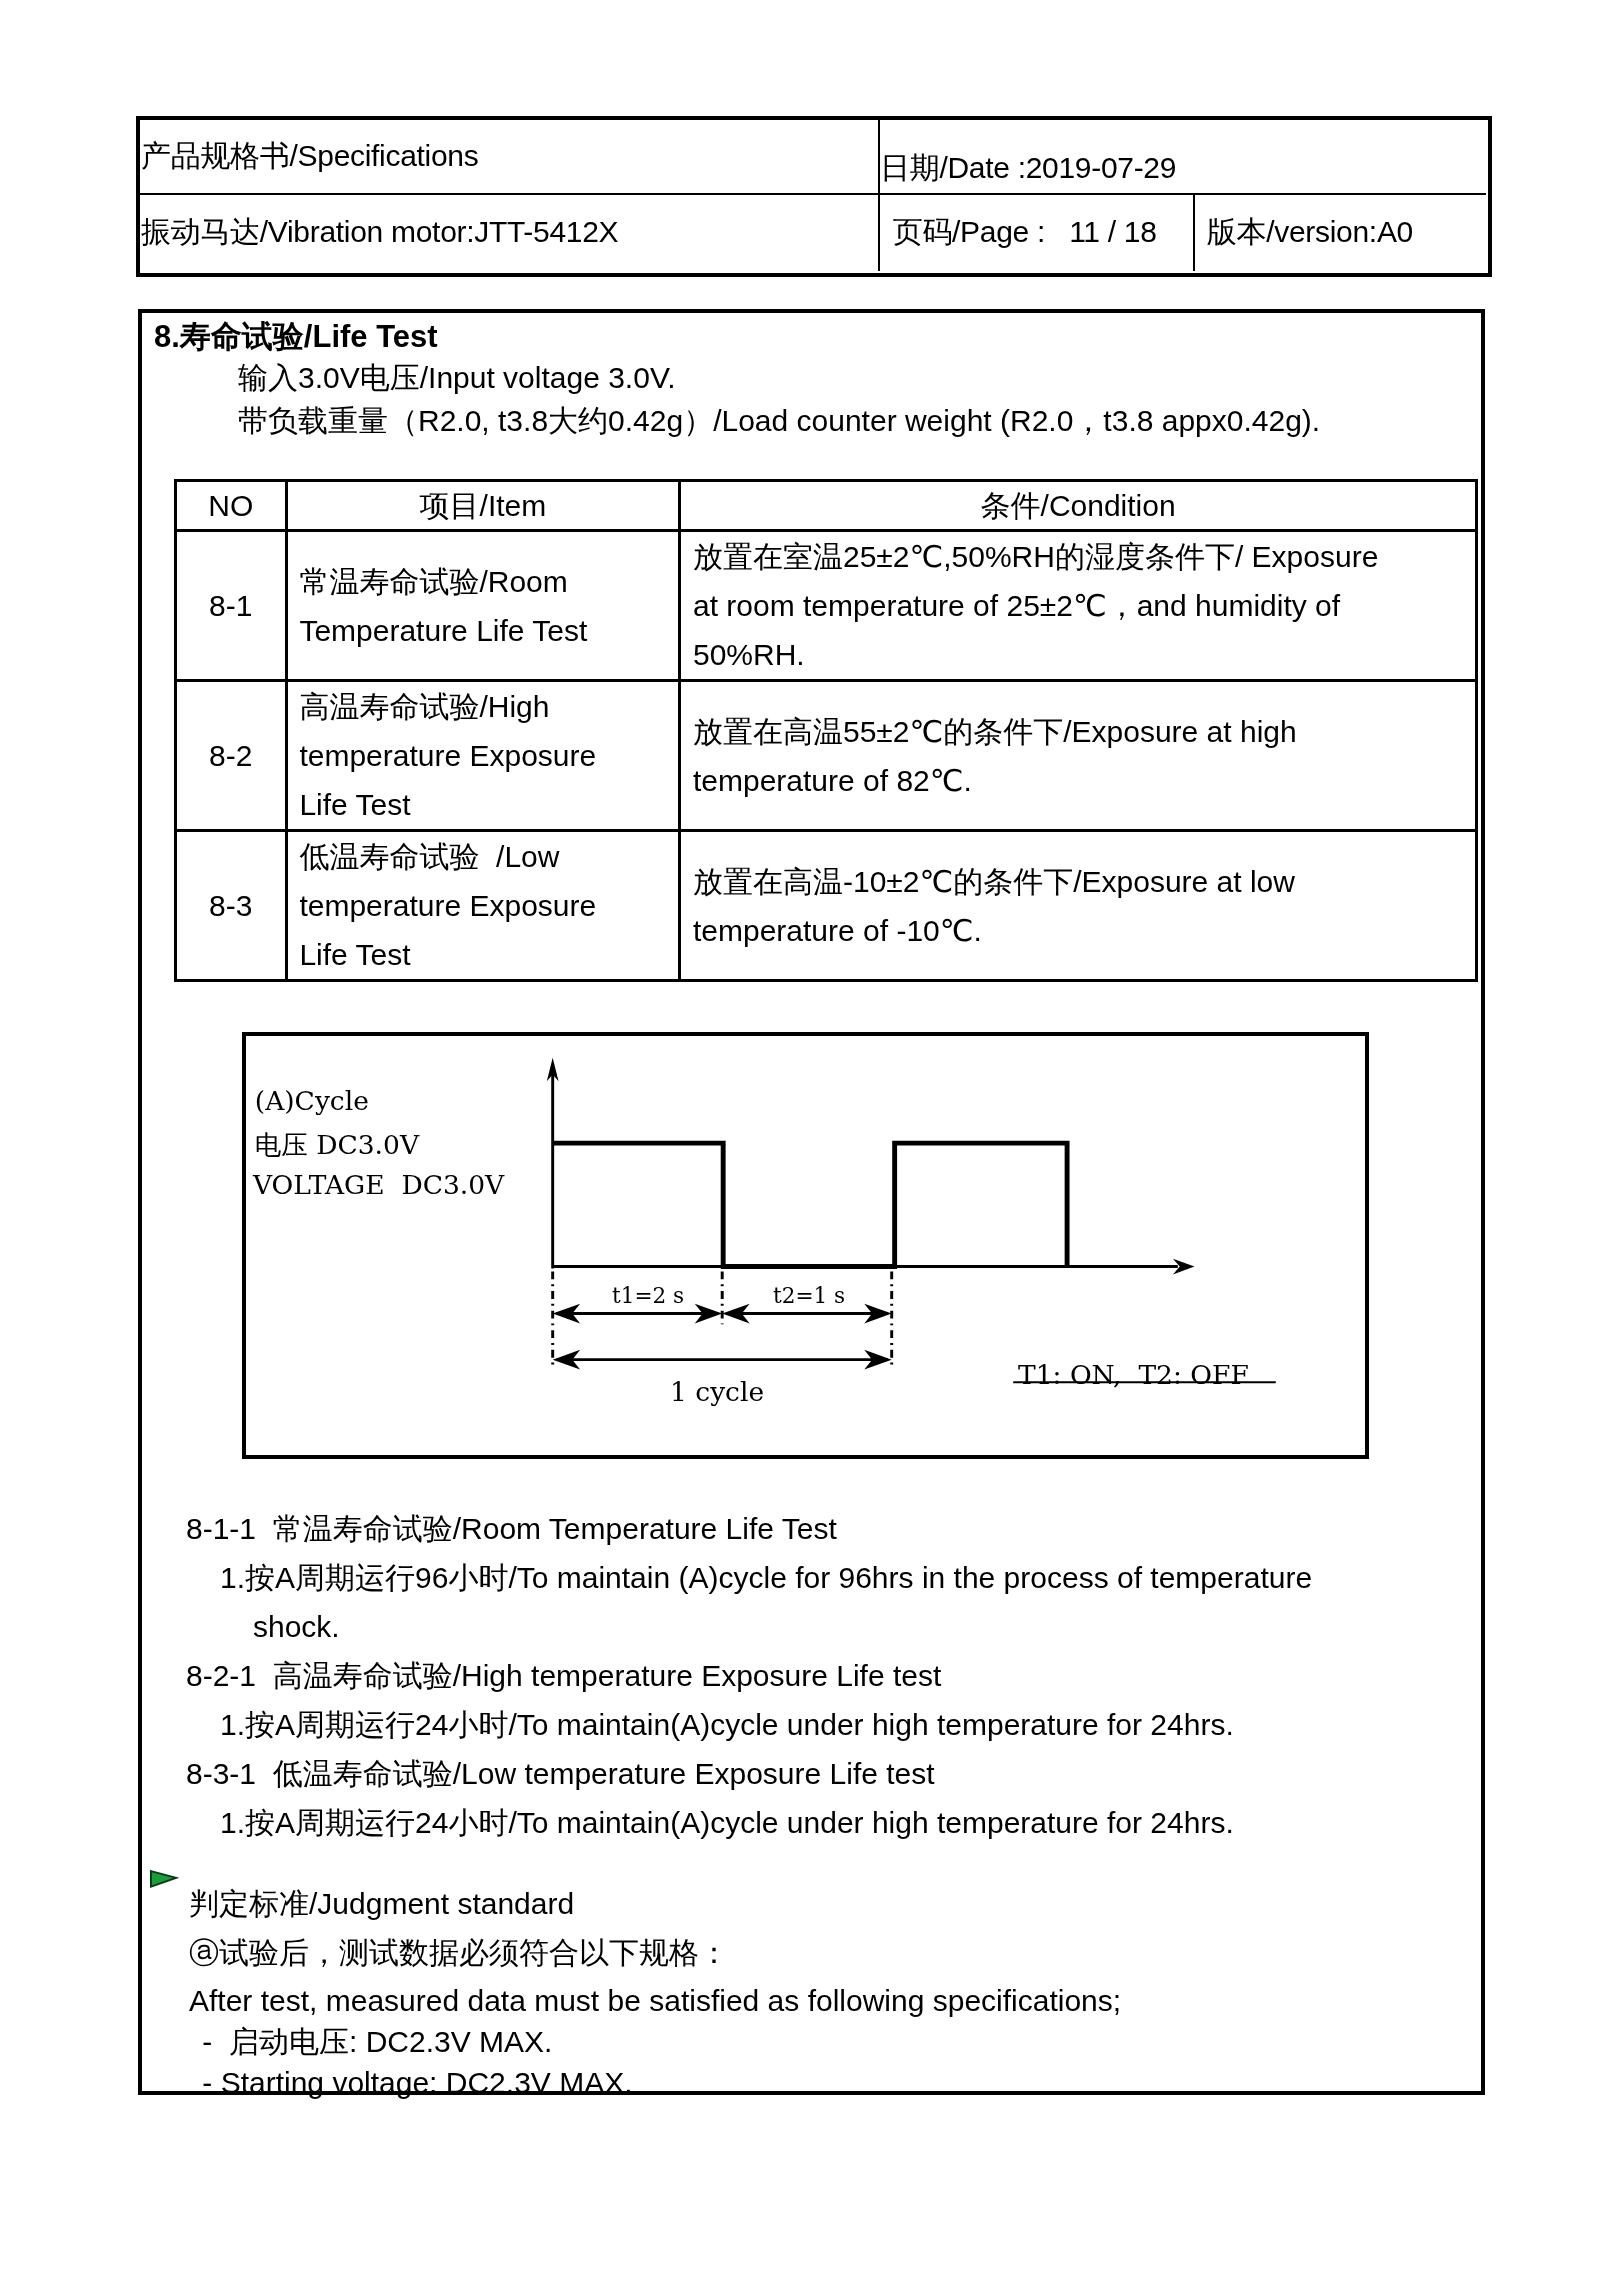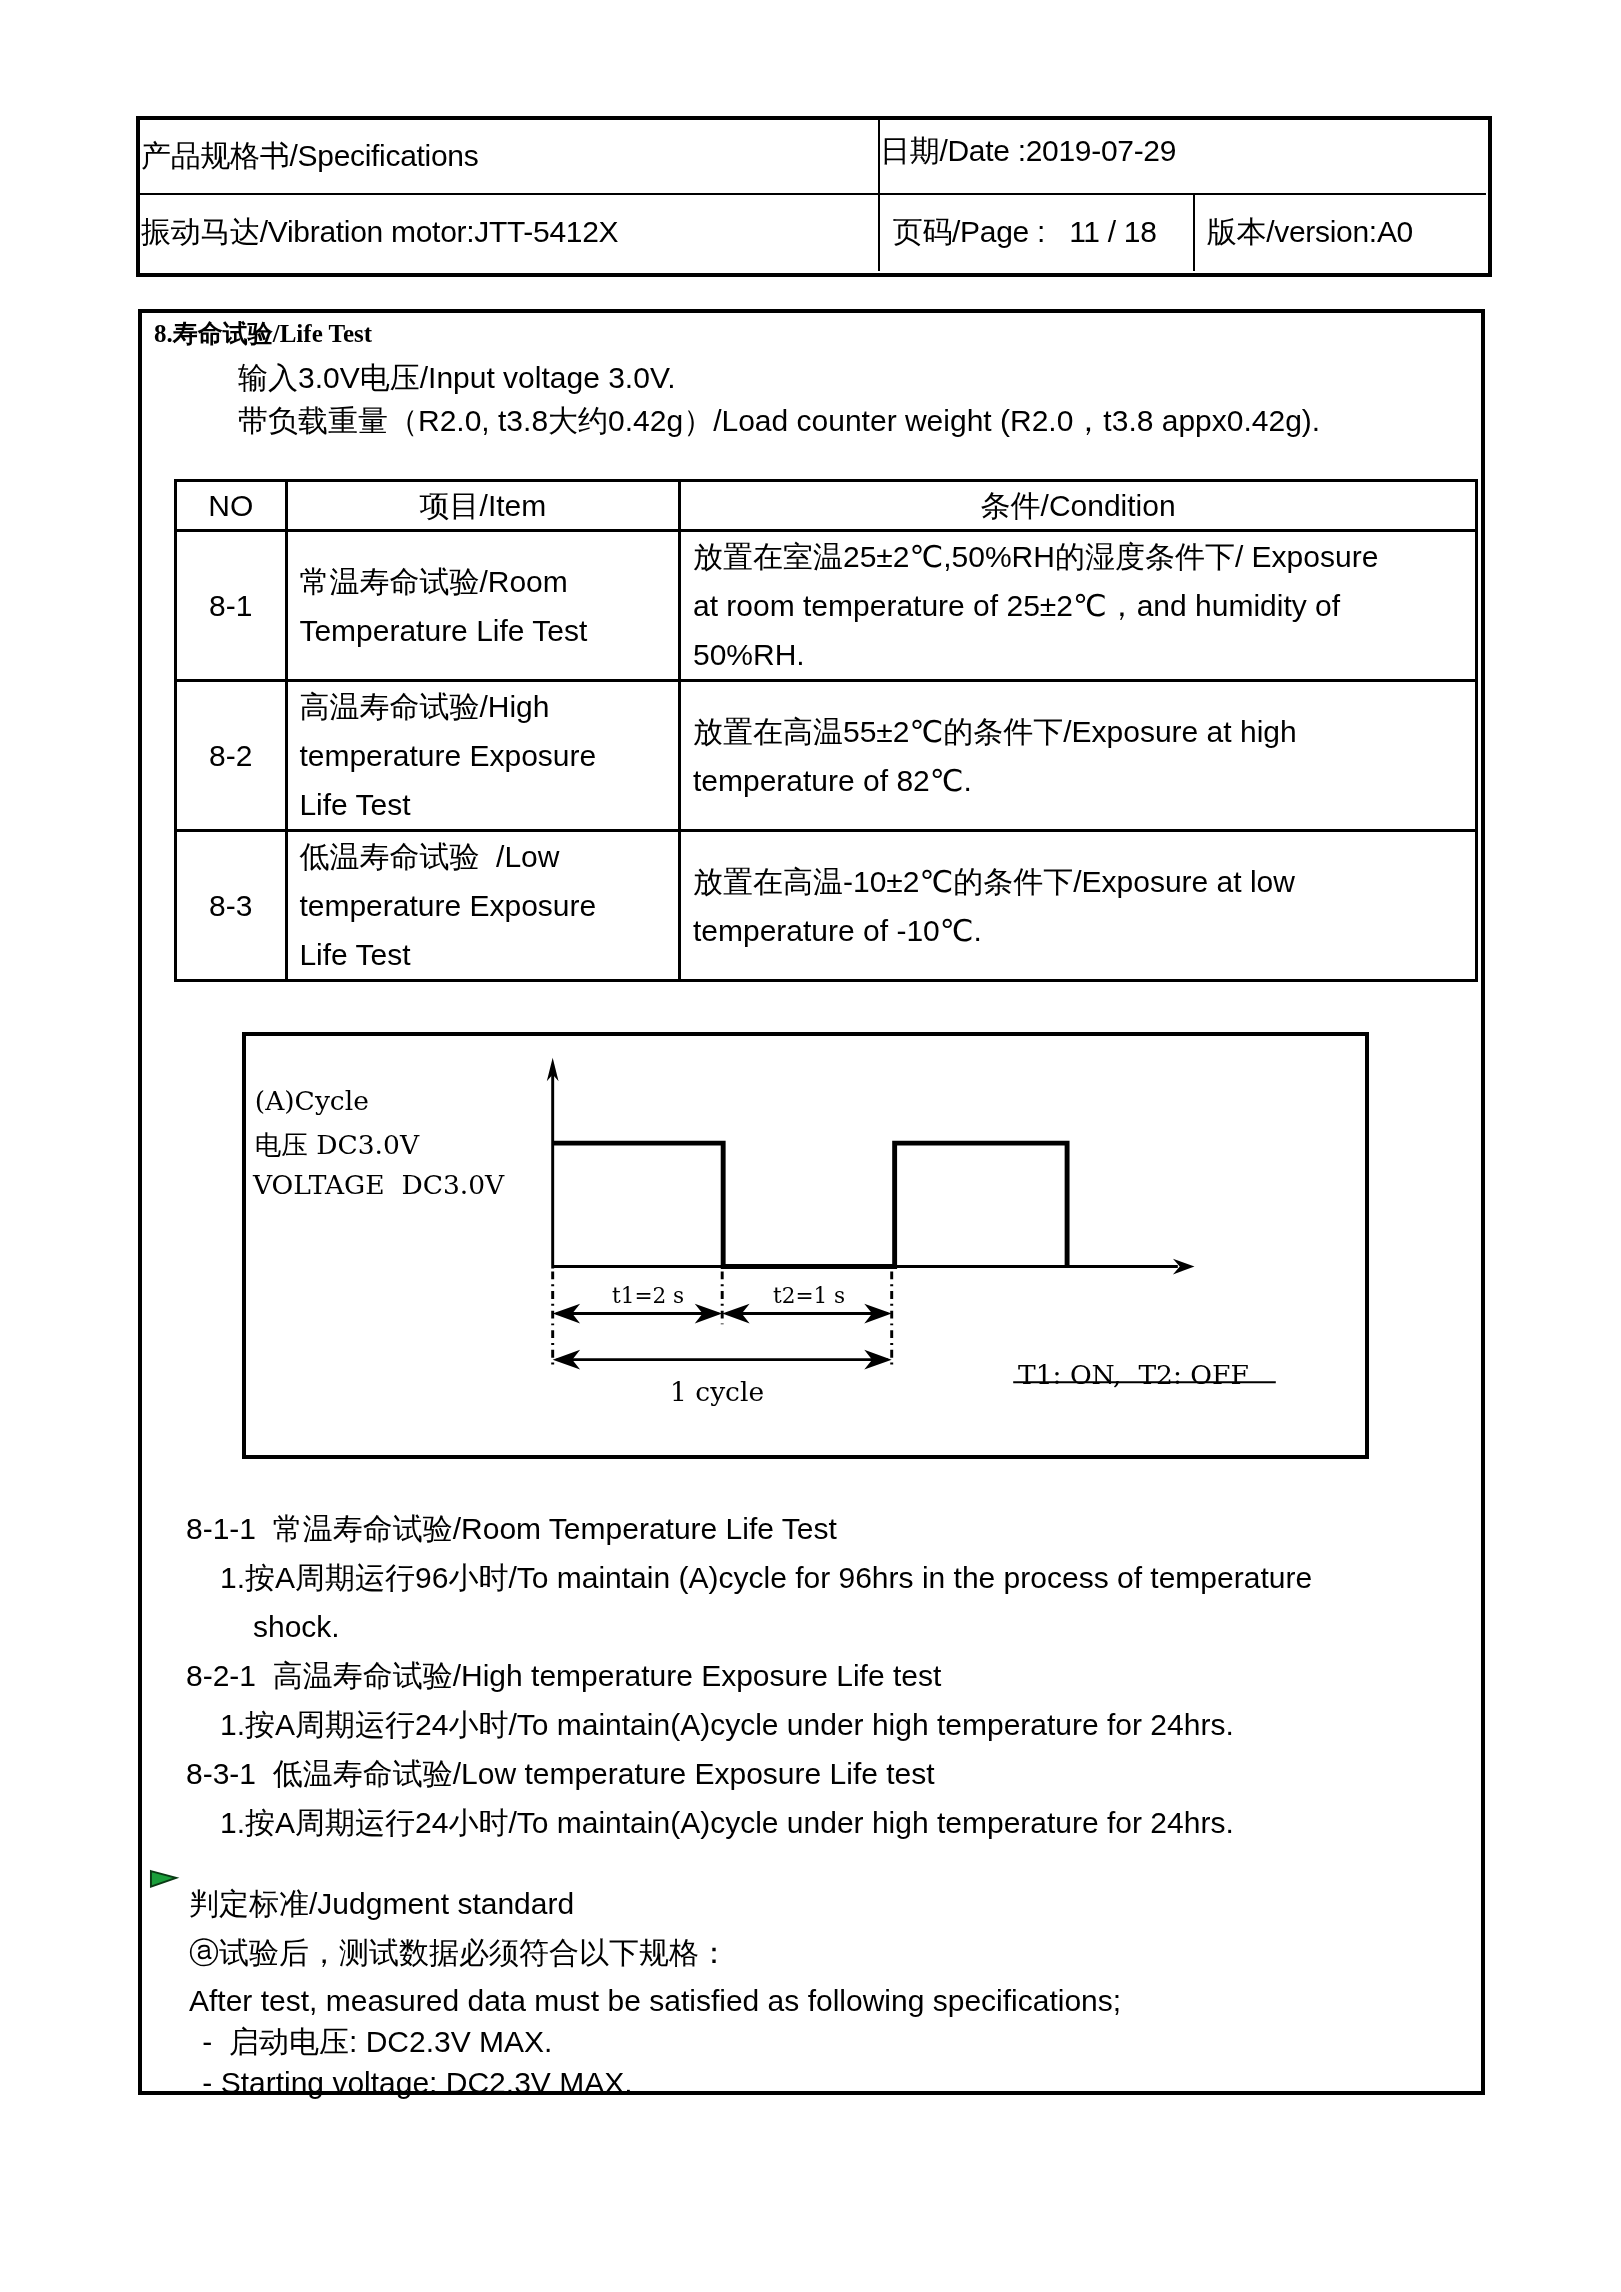--- a/index.html
+++ b/index.html
@@ -13,21 +13,21 @@
   .hdr .cell { position: absolute; box-sizing: border-box; display: flex; align-items: center;
                font-size: 30px; padding-left: 1px; white-space: nowrap; letter-spacing: -0.3px; }
   .hdr .vline { position: absolute; width: 1.5px; background: #000; }
   .hdr .hline { position: absolute; height: 2px; background: #000; }
 
   
   .sec { position: absolute; left: 138px; top: 309px; width: 1347px; height: 1786px;
          border: 4.9px solid #000; box-sizing: border-box; }
 
   .txt { position: absolute; white-space: nowrap; font-size: 30px; line-height: 1; }
-  .title { font-weight: bold; font-size: 25px; font-family: Liberation Serif, serif; }
+  .title { font-weight: bold; font-size: 31px; }
 
   
   .tbl { position: absolute; left: 174px; top: 479px; width: 1304px; border-collapse: collapse; }
   .tbl td, .tbl th { border: 3.9px solid #000; font-size: 30px; font-weight: normal; vertical-align: middle;
                      padding: 0 11.8px; line-height: 49px; }
   .tbl th { height: 47px; text-align: center; line-height: 47px; }
   .tbl td.no { text-align: center; width: 84px; }
   .tbl td.item { width: 367px; }
   .tbl tr.r1 td { height: 143px; }
   .tbl tr.r2 td { height: 142px; }
@@ -41,21 +41,21 @@
   .tri { position: absolute; left: 149px; top: 1869px; }
 </style>
 </head>
 <body>
 
 <div class="hdr">
   <div class="hline" style="left:0; top:73px; width:1346px;"></div>
   <div class="vline" style="left:738px; top:0; height:151px;"></div>
   <div class="vline" style="left:1053px; top:74px; height:77px;"></div>
   <div class="cell" style="left:0; top:0; width:738px; height:73px;">产品规格书/Specifications</div>
-  <div class="cell" style="left:739px; top:0; width:607px; height:63px;text-align:right;">日期/Date :2019-07-29</div>
+  <div class="cell" style="left:739px; top:17px; width:607px; height:63px;text-align:right;">日期/Date :2019-07-29</div>
   <div class="cell" style="left:0; top:74px; width:738px; height:76px;">振动马达/Vibration motor:JTT-5412X</div>
   <div class="cell" style="left:739px; top:74px; width:314px; height:76px; padding-left:13.7px; white-space:pre;">页码/Page :   11 / 18</div>
   <div class="cell" style="left:1055px; top:74px; width:291px; height:76px; padding-left:11.8px;">版本/version:A0</div>
 </div>
 
 <div class="sec"></div>
 
 <div class="txt title" style="left:154px; top:321px;">8.寿命试验/Life Test</div>
 <div class="txt" style="left:238px; top:363px;">输入3.0V电压/Input voltage 3.0V.</div>
 <div class="txt" style="left:238px; top:406px;">带负载重量（R2.0, t3.8大约0.42g）/Load counter weight (R2.0，t3.8 appx0.42g).</div>

